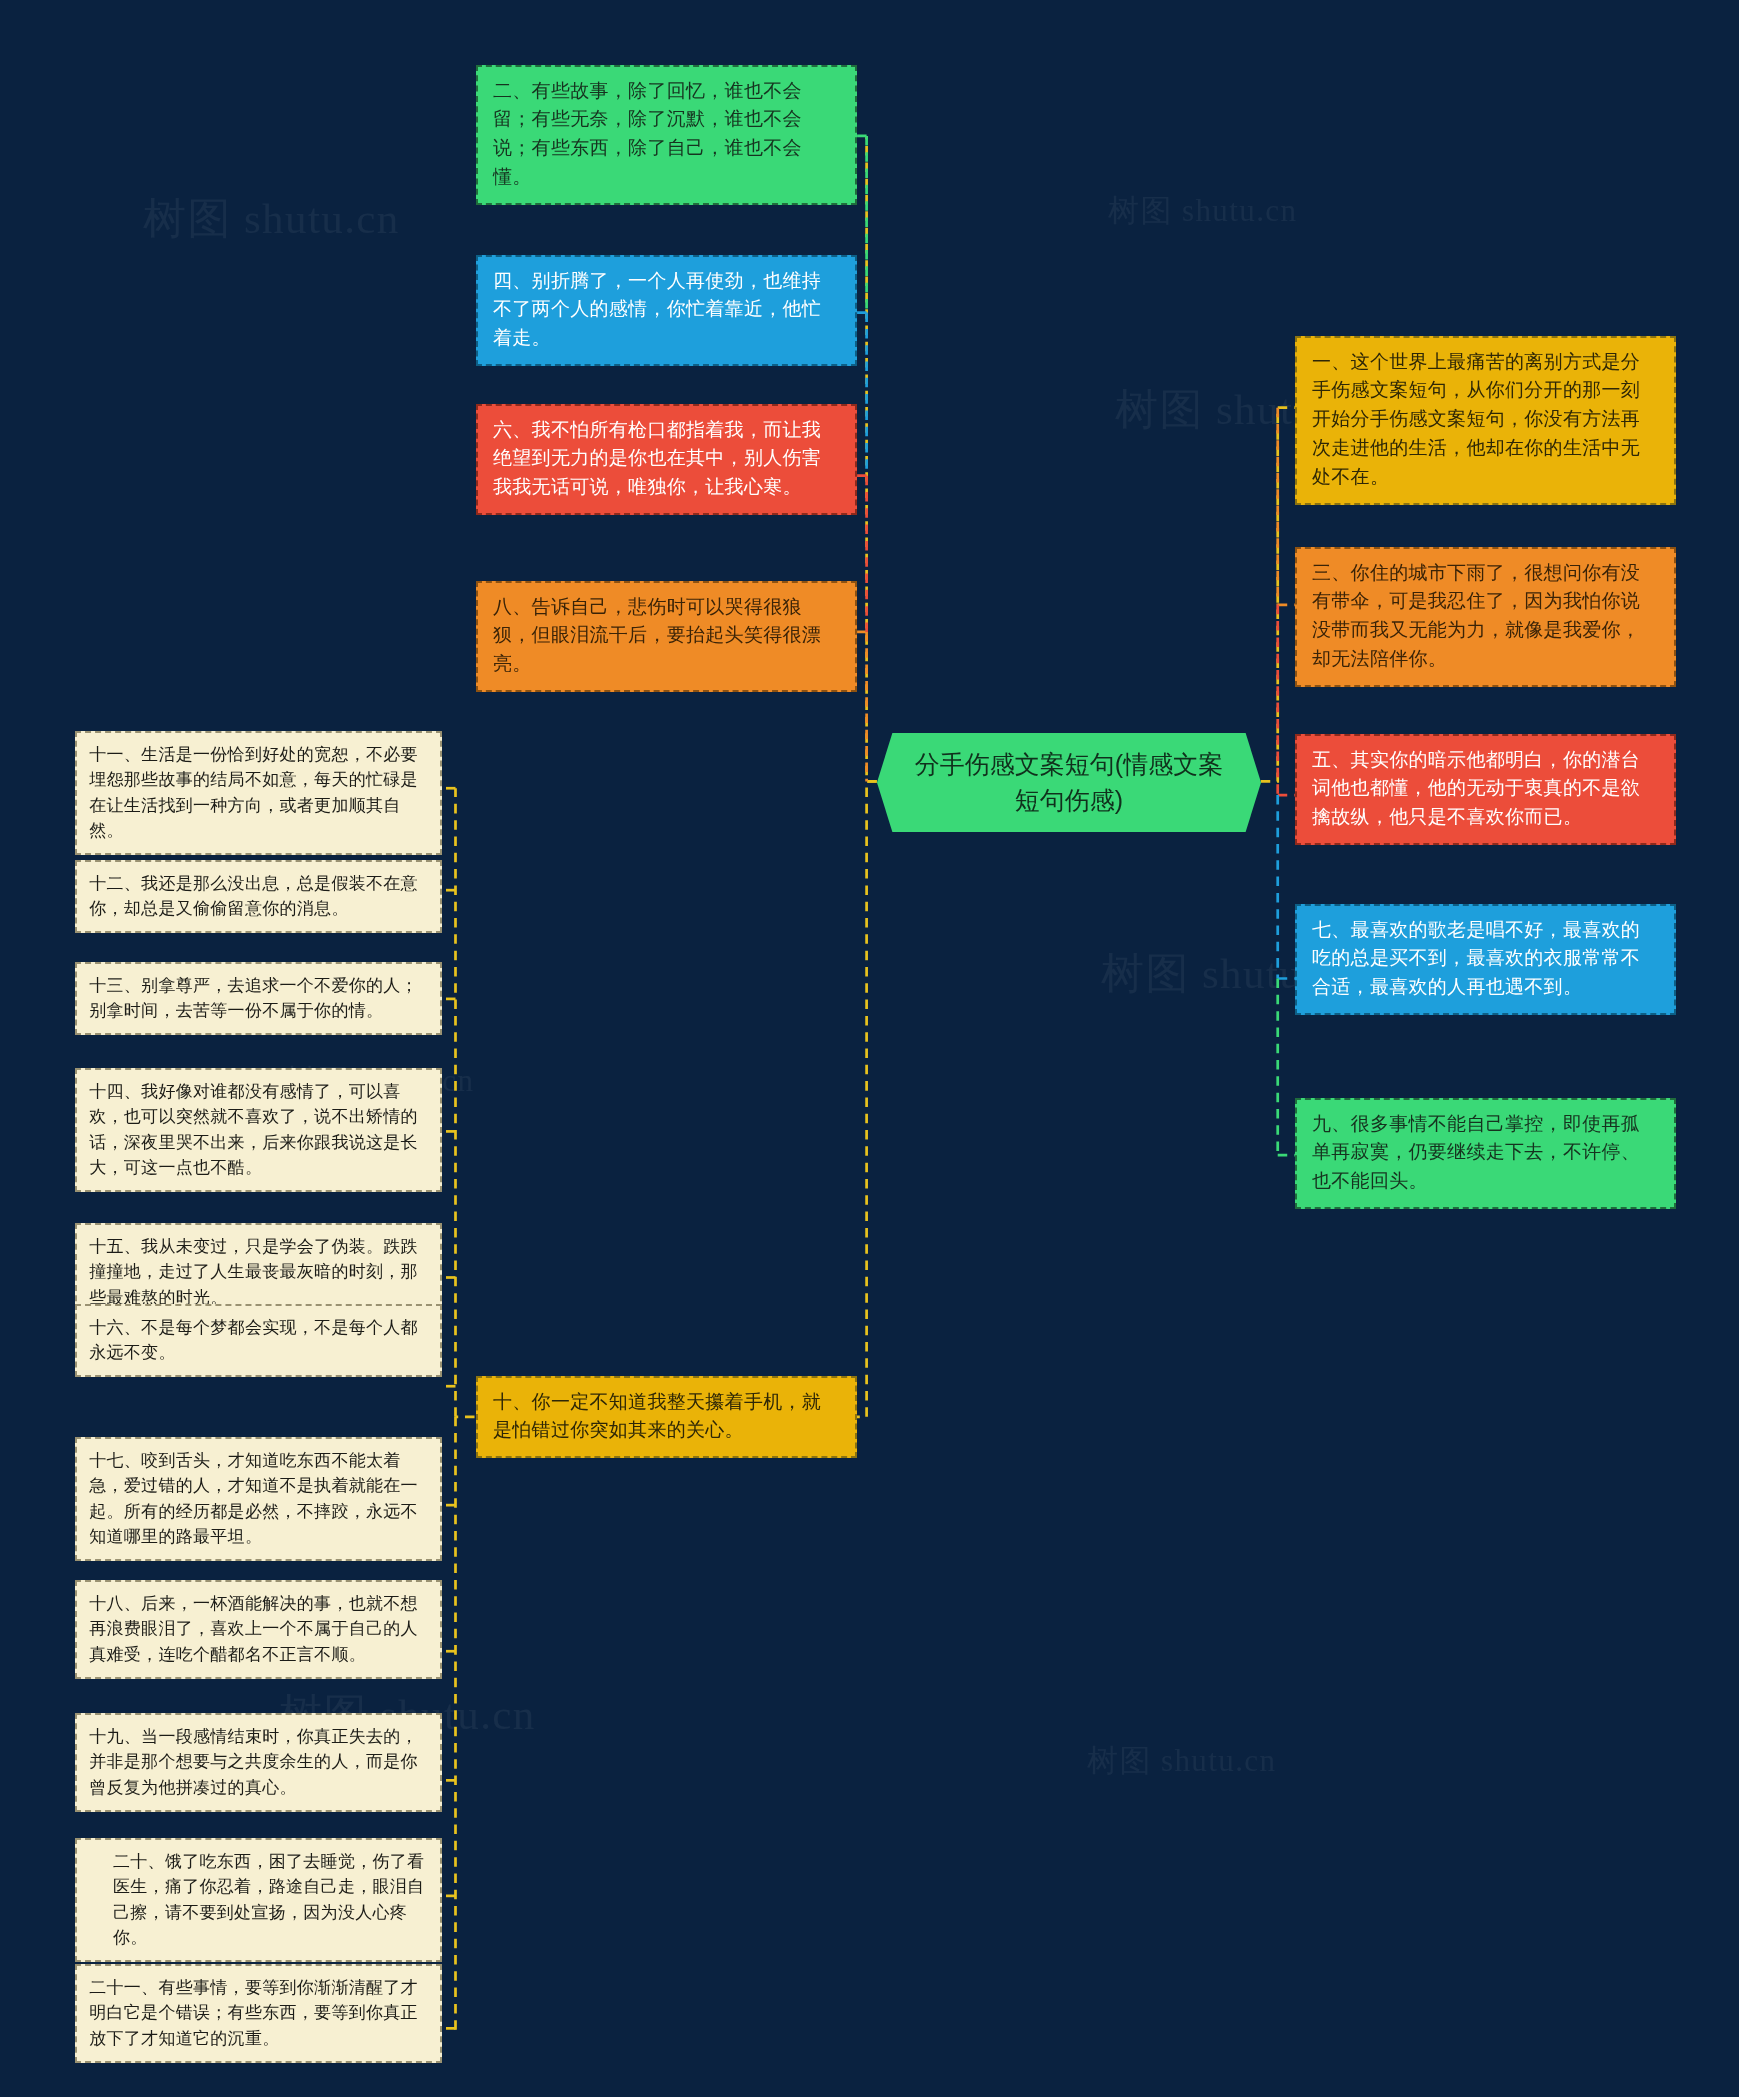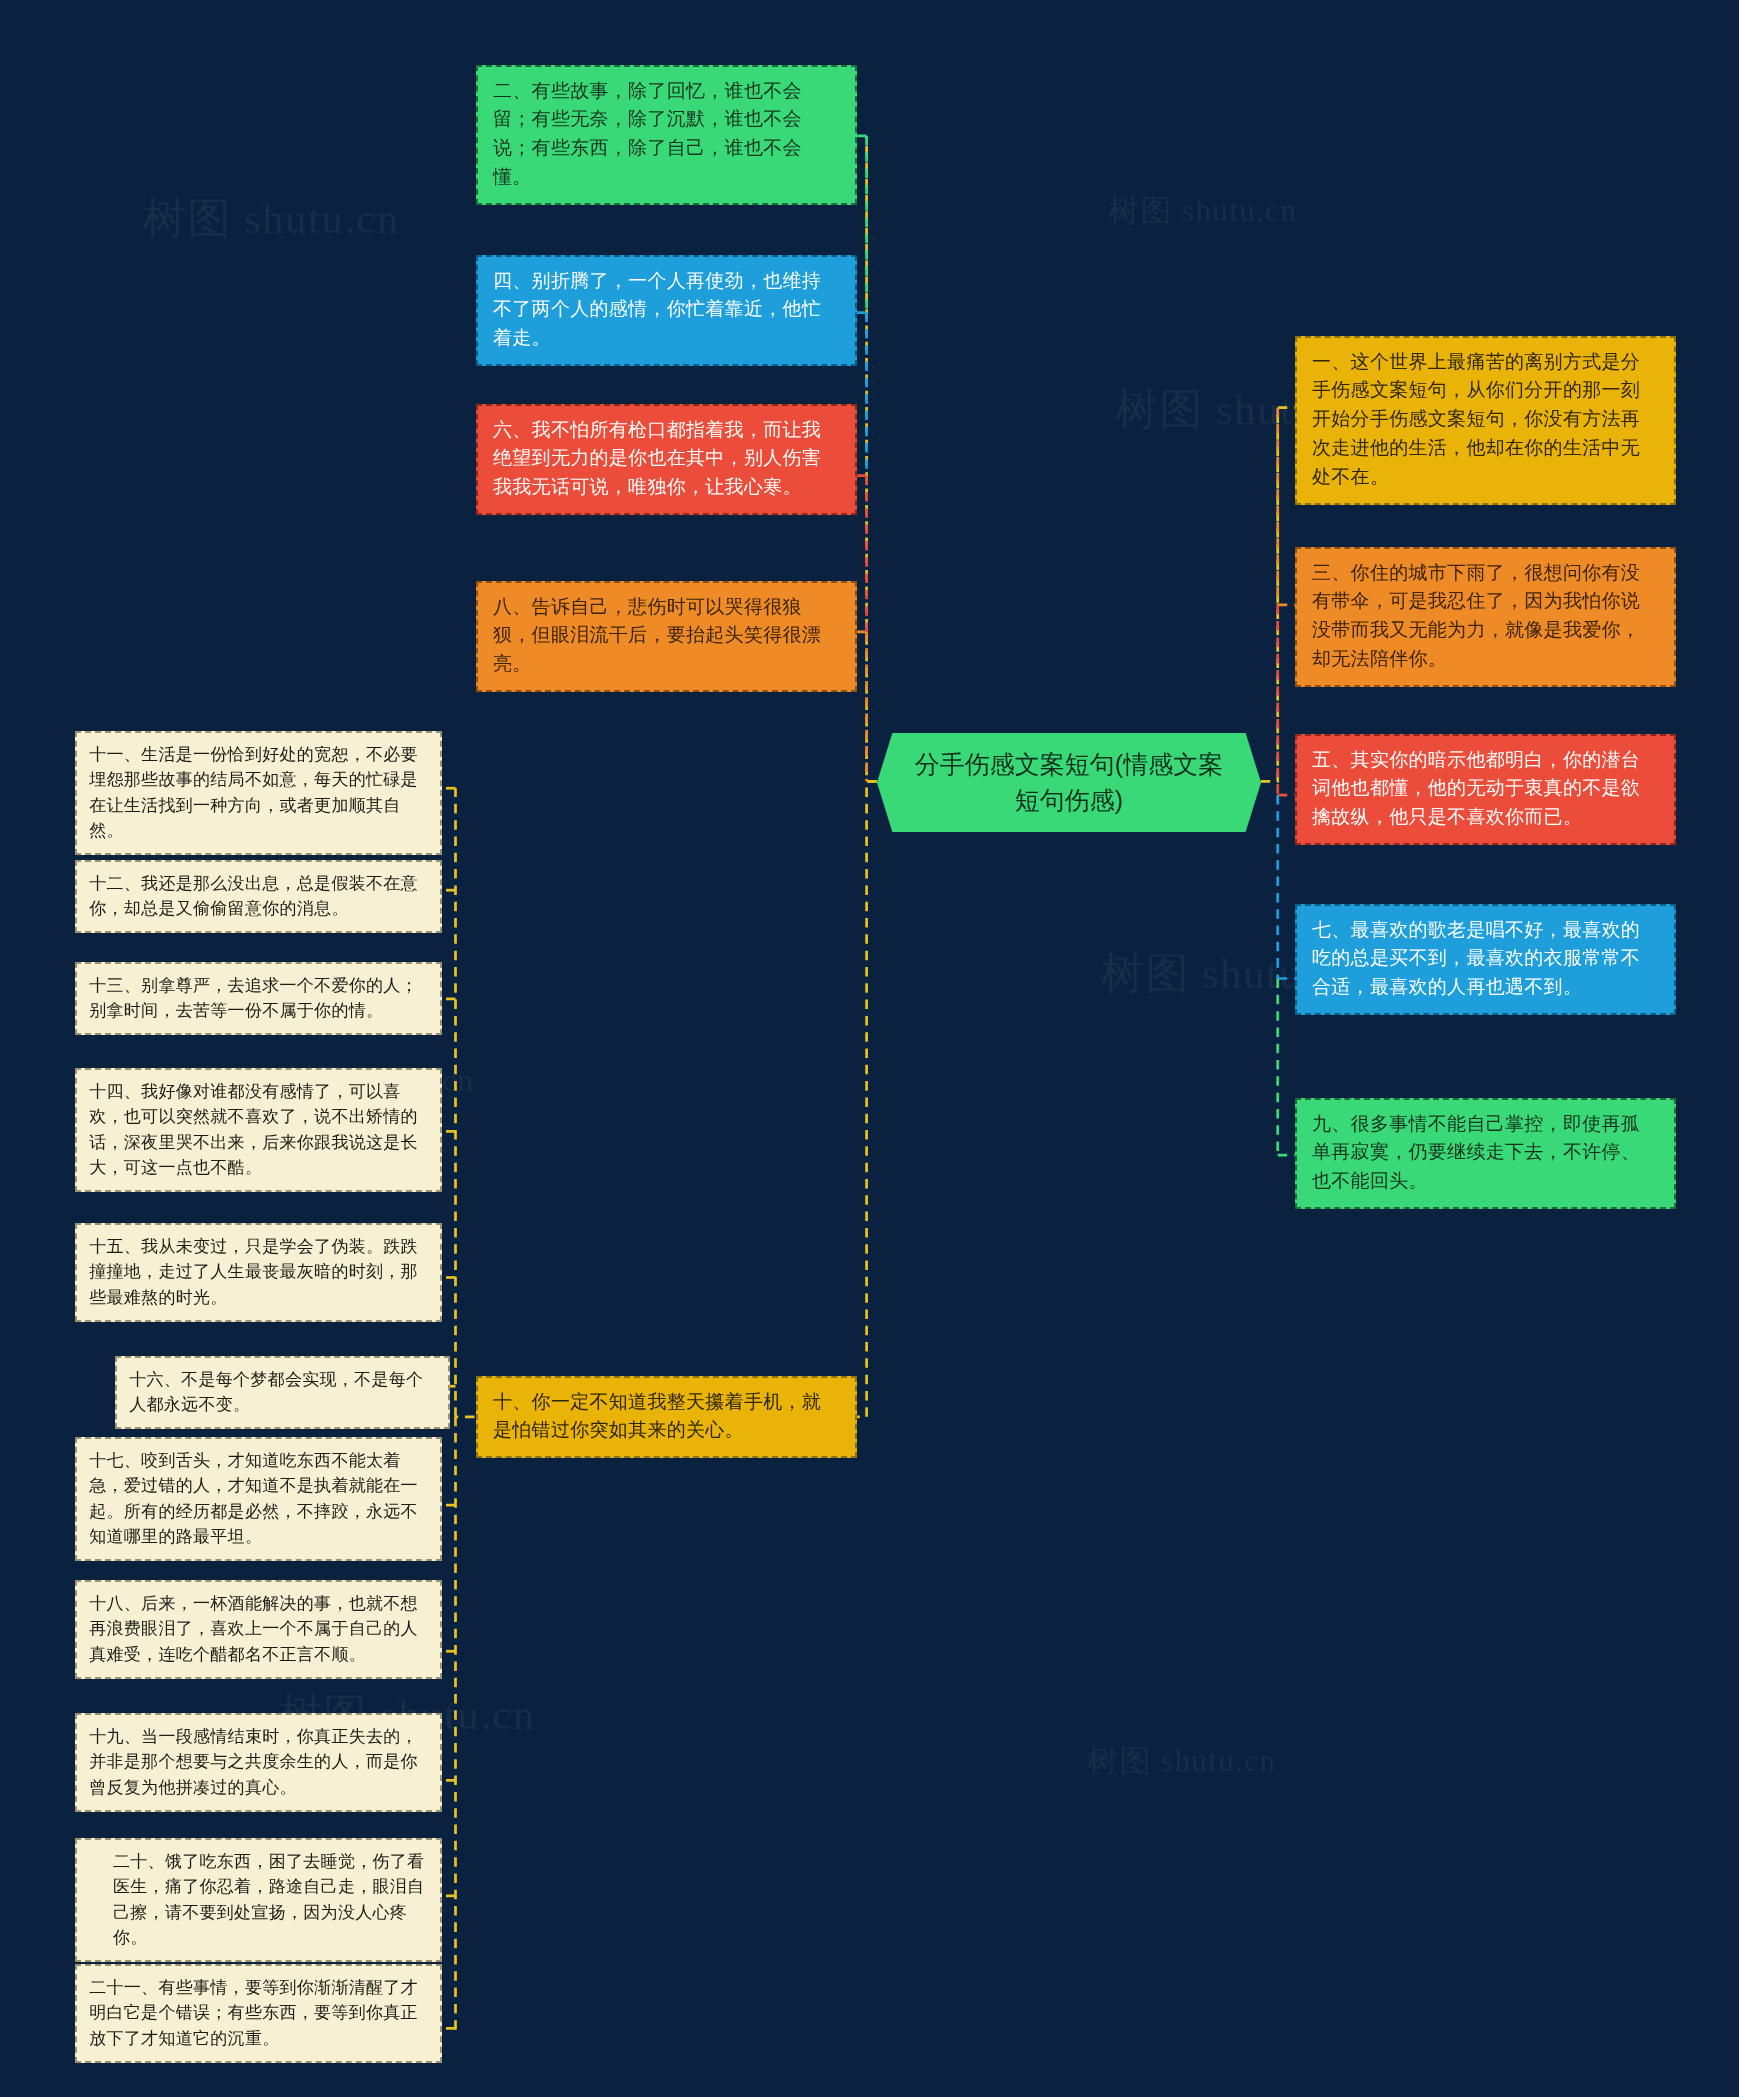--- a/index.html
+++ b/index.html
@@ -181,21 +181,21 @@
 </div>
 
 <div class="node ivory" style="left:75px; top:1068px; width:367px;">
   <span>十四、我好像对谁都没有感情了，可以喜欢，也可以突然就不喜欢了，说不出矫情的话，深夜里哭不出来，后来你跟我说这是长大，可这一点也不酷。</span>
 </div>
 
 <div class="node ivory" style="left:75px; top:1223px; width:367px;">
   <span>十五、我从未变过，只是学会了伪装。跌跌撞撞地，走过了人生最丧最灰暗的时刻，那些最难熬的时光。</span>
 </div>
 
-<div class="node ivory" style="left:75px; top:1356px; width:335px;margin-left:40px;">
+<div class="node ivory" style="left:75px; top:1304px; width:367px;">
   <span>十六、不是每个梦都会实现，不是每个人都永远不变。</span>
 </div>
 
 <div class="node ivory" style="left:75px; top:1437px; width:367px;">
   <span>十七、咬到舌头，才知道吃东西不能太着急，爱过错的人，才知道不是执着就能在一起。所有的经历都是必然，不摔跤，永远不知道哪里的路最平坦。</span>
 </div>
 
 <div class="node ivory" style="left:75px; top:1580px; width:367px;">
   <span>十八、后来，一杯酒能解决的事，也就不想再浪费眼泪了，喜欢上一个不属于自己的人真难受，连吃个醋都名不正言不顺。</span>
 </div>

